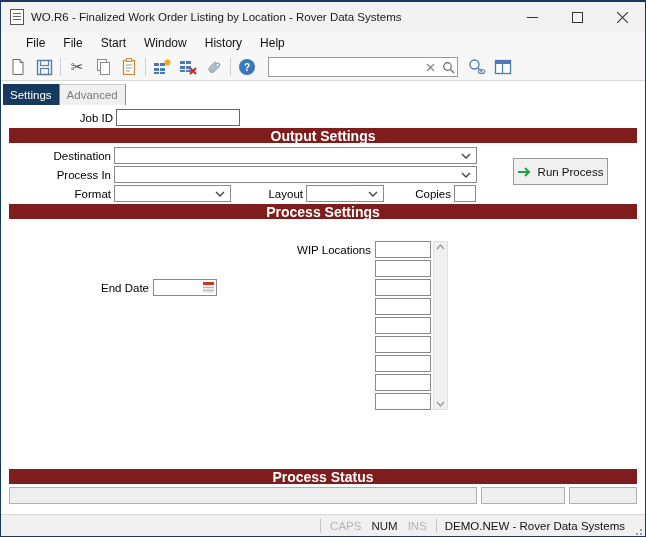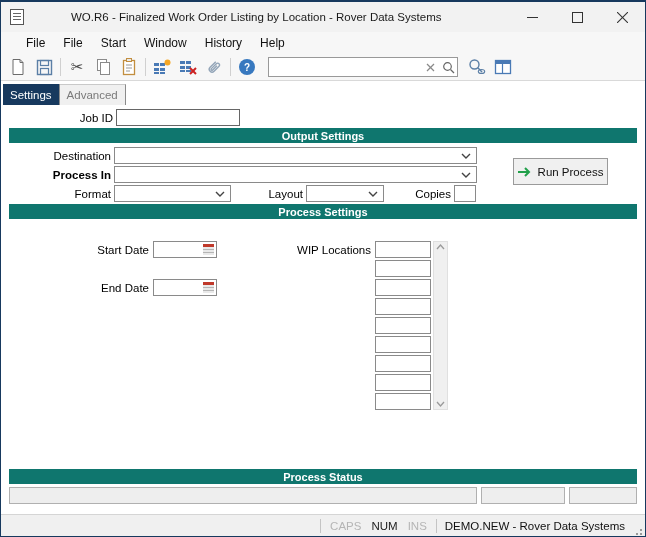--- a/index.html
+++ b/index.html
@@ -4,21 +4,21 @@
 <style>
   * { margin:0; padding:0; box-sizing:border-box; }
   html,body { background:#cfd8e2; font-family:"Liberation Sans", sans-serif; }
   .window {
     width:646px; height:537px; background:#fff; position:relative;
     border:1px solid #17395e; border-top:2px solid #17395e;
     display:flex; flex-direction:column; overflow:hidden;
     font-size:11px; color:#1a1a1a;
   }
   
-  .titlebar { height:30px; background:#f2f2f2; display:flex; align-items:center; flex:0 0 auto;gap:40px; }
+  .titlebar { height:30px; background:#f2f2f2; display:flex; align-items:center; flex:0 0 auto; }
   .app-icon { width:14px; height:16px; margin:0 7px 0 9px; border:1px solid #555; background:#fff; position:relative; }
   .app-icon::before { content:""; position:absolute; left:2px; right:2px; top:3px; height:8px;
      background:repeating-linear-gradient(#666 0 1px, transparent 1px 3px); }
   .title-text { font-size:11.5px; color:#1a1a1a; }
   .win-controls { margin-left:auto; display:flex; height:100%; }
   .win-btn { width:45px; height:100%; display:flex; align-items:center; justify-content:center; }
   .win-btn svg { display:block; }
   
   .menubar { height:22px; background:#f7f7f7; display:flex; align-items:center; padding-left:16px; flex:0 0 auto; }
   .menu-item { padding:3px 9px; font-size:12px; color:#111; }
@@ -36,22 +36,22 @@
   .search-ico { width:18px; display:flex; align-items:center; justify-content:center; }
   
   .tabstrip { height:24px; display:flex; align-items:flex-end; padding-left:2px; background:#fff; flex:0 0 auto; }
   .tab { height:21px; padding:0 7px; display:flex; align-items:center; font-size:11.5px; border-right:1px solid #8a8a8a; }
   .tab.active { background:#17395e; color:#fff; }
   .tab.inactive { background:#f0f0f0; color:#7a7a7a; border-top:1px solid #c9c9c9; }
   
   .content { flex:1; position:relative; background:#fff; }
   .row { position:absolute; display:flex; align-items:center; }
   .lbl { text-align:right; color:#000; font-size:11.5px; flex:0 0 auto; }
-  .section-hd { position:absolute; left:8px; right:8px; height:15px; background:#0f766e; color:#fff;
-     font-size:11px; font-weight:bold; display:flex; align-items:center; justify-content:center; }
+  .section-hd { position:absolute; left:8px; right:8px; height:15px; background:#7f1d1d; color:#fff;
+     font-size:14px; font-weight:bold; display:flex; align-items:center; justify-content:center; }
   input.box, .dd { border:1px solid #8a8a8a; background:#fff; height:17px; font-size:11px;
      font-family:"Liberation Sans", sans-serif; outline:none; padding:0 3px; }
   .dd { display:flex; align-items:center; justify-content:flex-end; }
   .dd svg { margin-right:2px; }
   .date-wrap { position:relative; width:64px; height:17px; }
   .date-wrap input { width:100%; height:100%; }
   .cal-ico { position:absolute; right:3px; top:3px; width:11px; height:11px; background:#e9e9e9;
      border-top:3px solid #c0392b;
      background-image:repeating-linear-gradient(#b5b5b5 0 1px, transparent 1px 3px);
      background-position:0 2px; background-size:100% 6px; background-repeat:repeat-y; }
@@ -245,21 +245,21 @@
     <div class="row" style="top:42px; left:0;">
       <span class="lbl" style="width:110px;">Destination</span>
       <div class="dd" style="width:363px; margin-left:3px;">
         <span style="margin-right:auto;"></span>
         <svg width="10" height="6">
             <polyline points="1,1 5,5 9,1" fill="none" stroke="#444" stroke-width="1.4"></polyline>
           </svg>
       </div>
     </div>
 
-    <div class="row" style="top:61px; left:0;font-weight:bold;">
+    <div class="row" style="top:61px; left:0;">
       <span class="lbl" style="width:110px;">Process In</span>
       <div class="dd" style="width:363px; margin-left:3px;">
         <span style="margin-right:auto;"></span>
         <svg width="10" height="6">
             <polyline points="1,1 5,5 9,1" fill="none" stroke="#444" stroke-width="1.4"></polyline>
           </svg>
       </div>
     </div>
 
     <div class="row" style="top:80px; left:0;">
@@ -286,27 +286,20 @@
         <line x1="0" y1="5" x2="10" y2="5" stroke="#21a04a" stroke-width="2"></line>
         <polyline points="7,1 11,5 7,9" fill="none" stroke="#21a04a" stroke-width="2"></polyline>
       </svg>
       <span>Run Process</span>
     </div>
 
     <div class="section-hd" style="top:99px;text-align:right;">
       <span>Process Settings</span>
     </div>
 
-    <div class="row" style="top:136px; left:0;">
-      <span class="lbl" style="width:148px;">Start Date</span>
-      <span class="date-wrap" style="margin-left:4px;">
-        <input class="box" value="" style="">
-        <span class="cal-ico"></span>
-      </span>
-    </div>
 
     <div class="row" style="top:136px; left:252px; align-items:stretch;">
       <span class="lbl" style="width:118px; padding-top:3px;">WIP Locations</span>
       <div class="wip-list" style="margin-left:4px;">
           <input class="wip-input" style="">
           <input class="wip-input" style="">
           <input class="wip-input" style="">
           <input class="wip-input" style="">
           <input class="wip-input" style="">
           <input class="wip-input" style="">

